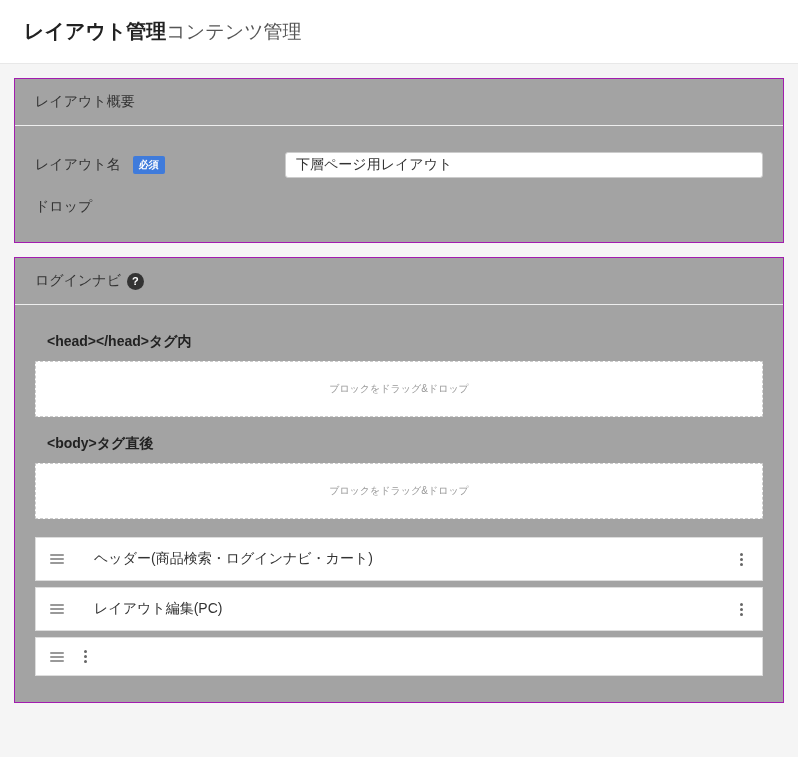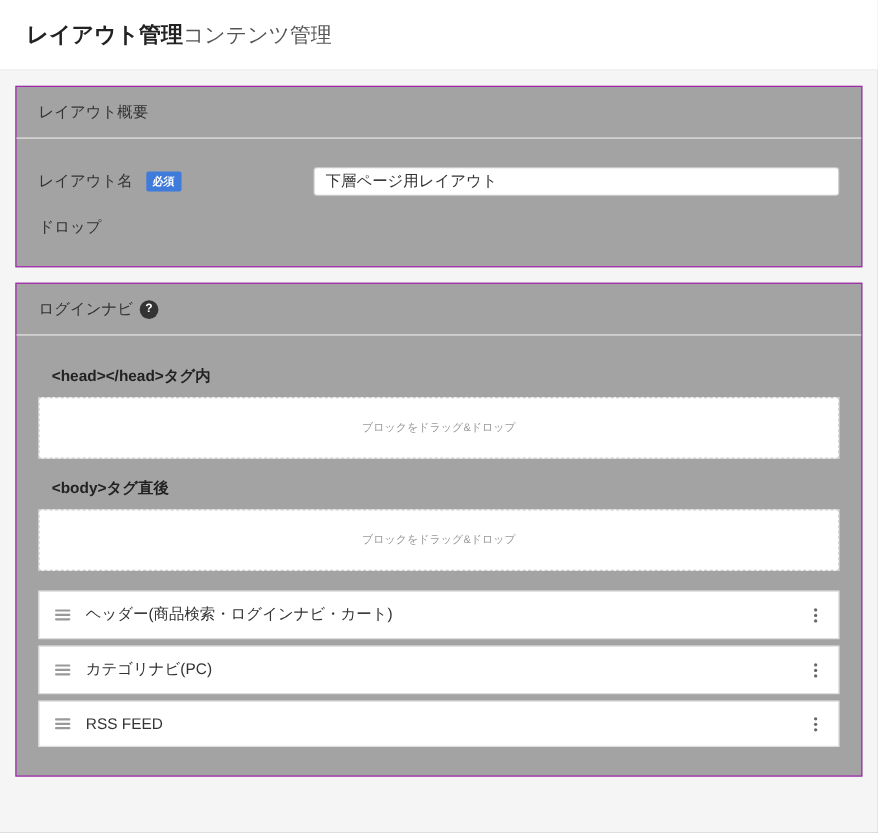--- a/index.html
+++ b/index.html
@@ -137,20 +137,21 @@
     }
     .drag-line {
       height: 2px;
       background: #999;
       border-radius: 1px;
     }
     .block-label {
       flex: 1;
       color: #333;
       font-size: 14px;
+      margin-left: 16px;
     }
     .more-icon {
       cursor: pointer;
       color: #666;
       width: 14px;
       display: inline-flex;
       flex-direction: column;
       align-items: center;
       gap: 2px;
     }
@@ -225,35 +226,34 @@
         </span>
       </div>
 
 
       <div class="block-item">
         <span class="drag-handle">
           <span class="drag-line"></span>
             <span class="drag-line"></span>
             <span class="drag-line"></span>
         </span>
-        <span class="block-label">カテゴリナビ(PC)</span>
+        <span class="block-label">レイアウト編集(PC)</span>
         <span class="more-icon">
           <span class="more-dot"></span>
             <span class="more-dot"></span>
             <span class="more-dot"></span>
         </span>
       </div>
 
       <div class="block-item">
         <span class="drag-handle">
           <span class="drag-line"></span>
             <span class="drag-line"></span>
             <span class="drag-line"></span>
         </span>
-        <span class="block-label">RSS FEED</span>
         <span class="more-icon">
           <span class="more-dot"></span>
             <span class="more-dot"></span>
             <span class="more-dot"></span>
         </span>
       </div>
 
     </div>
   </div>
 

